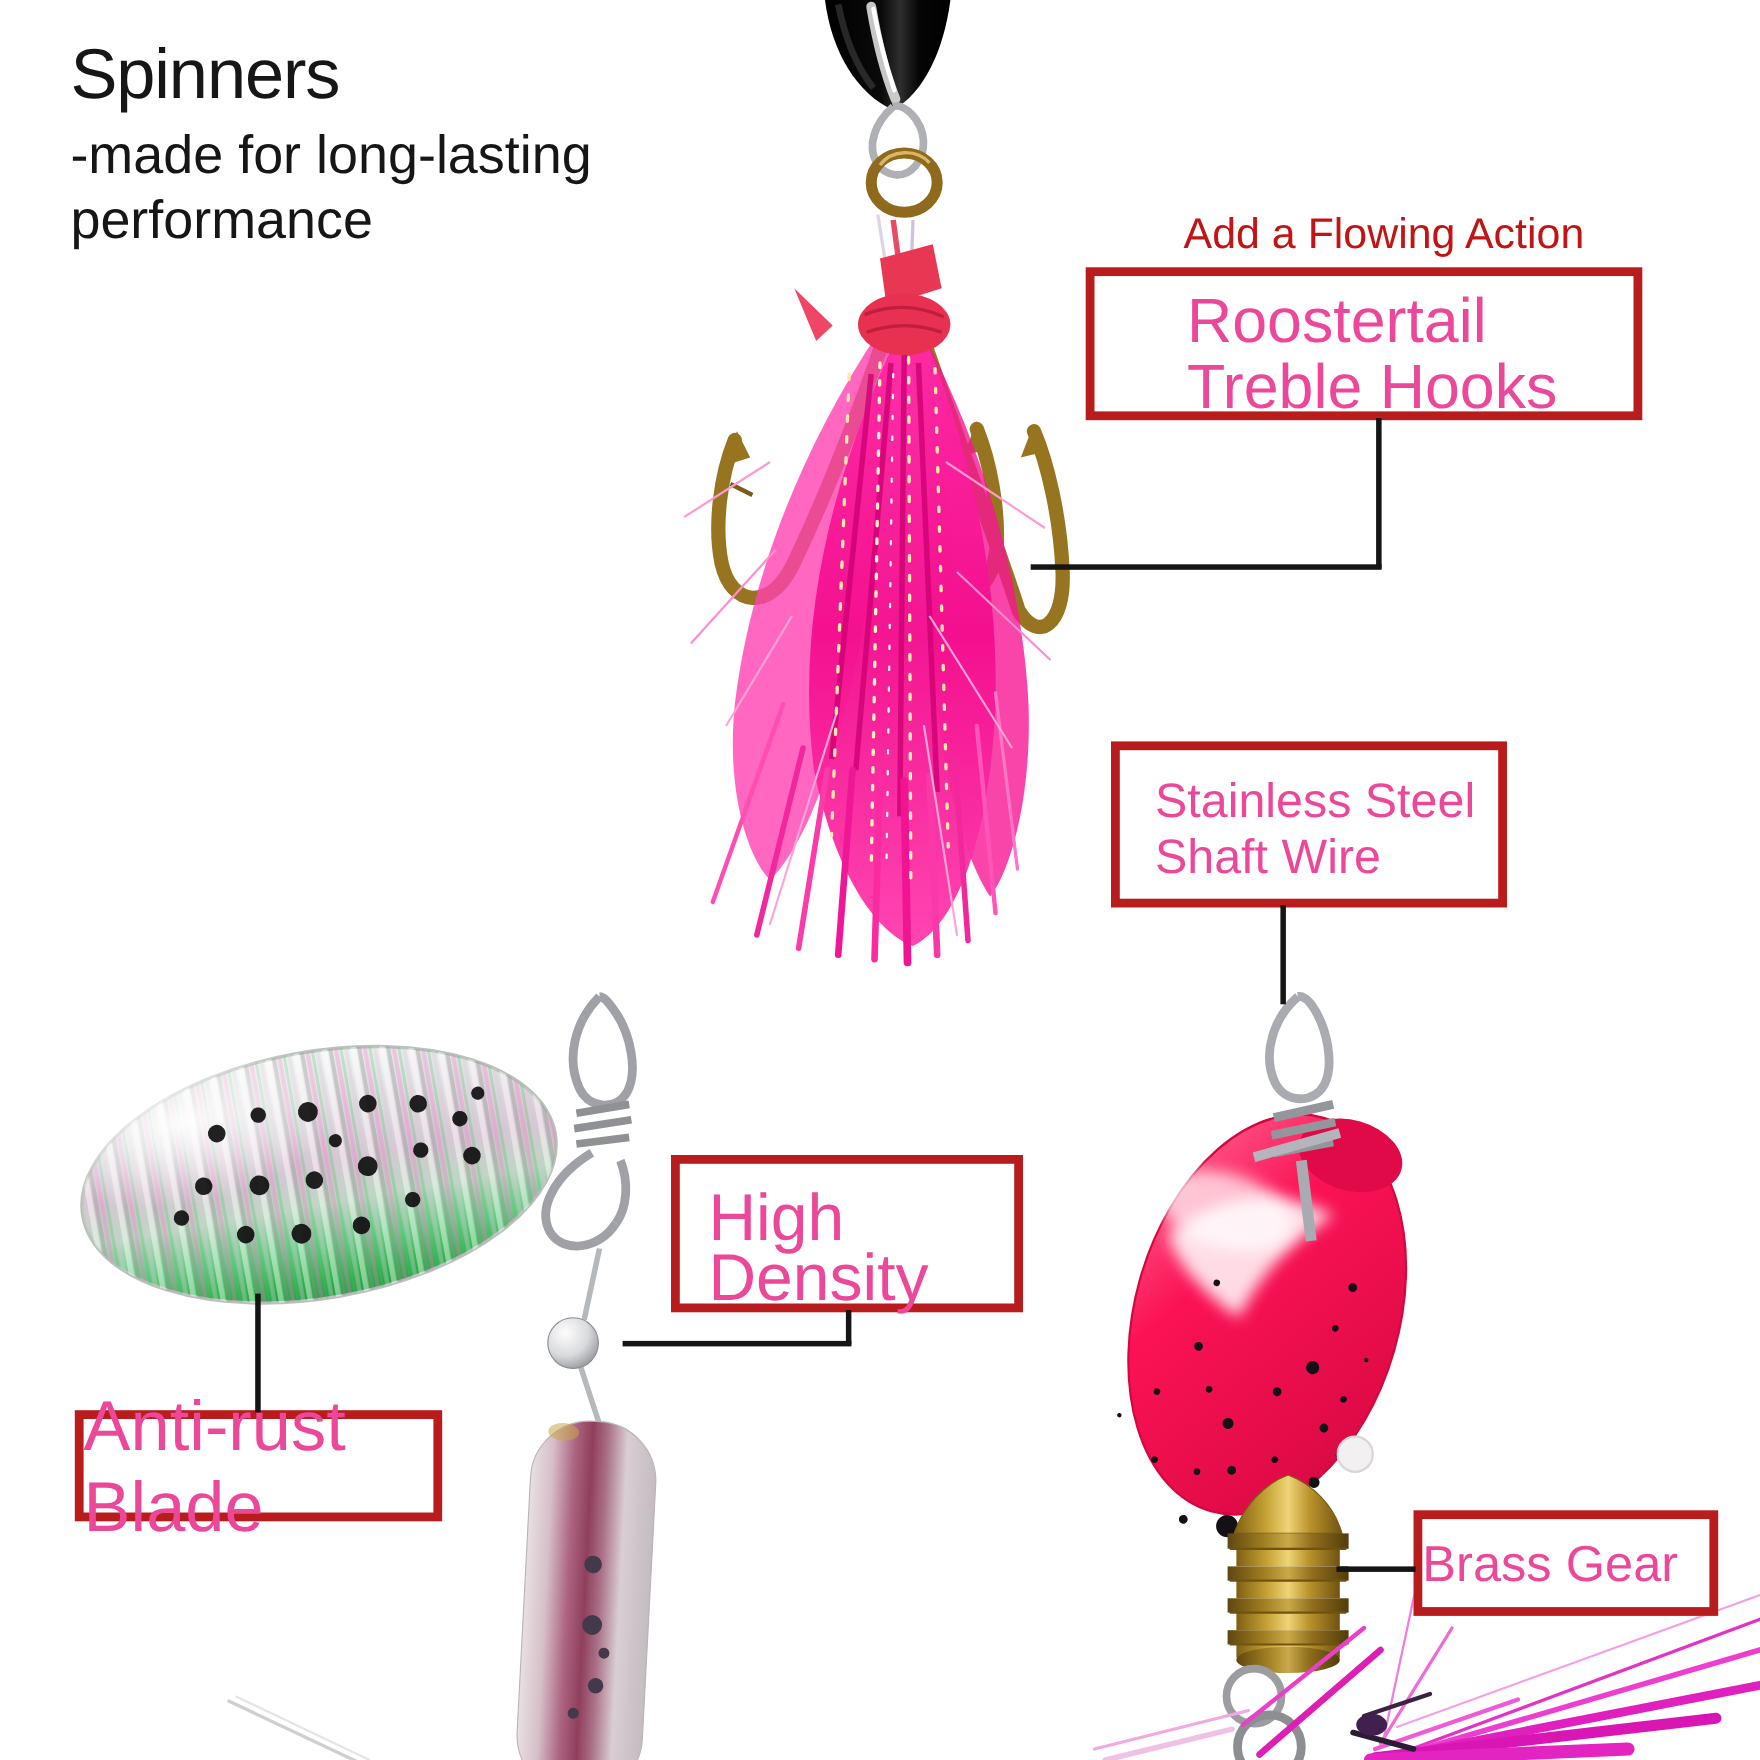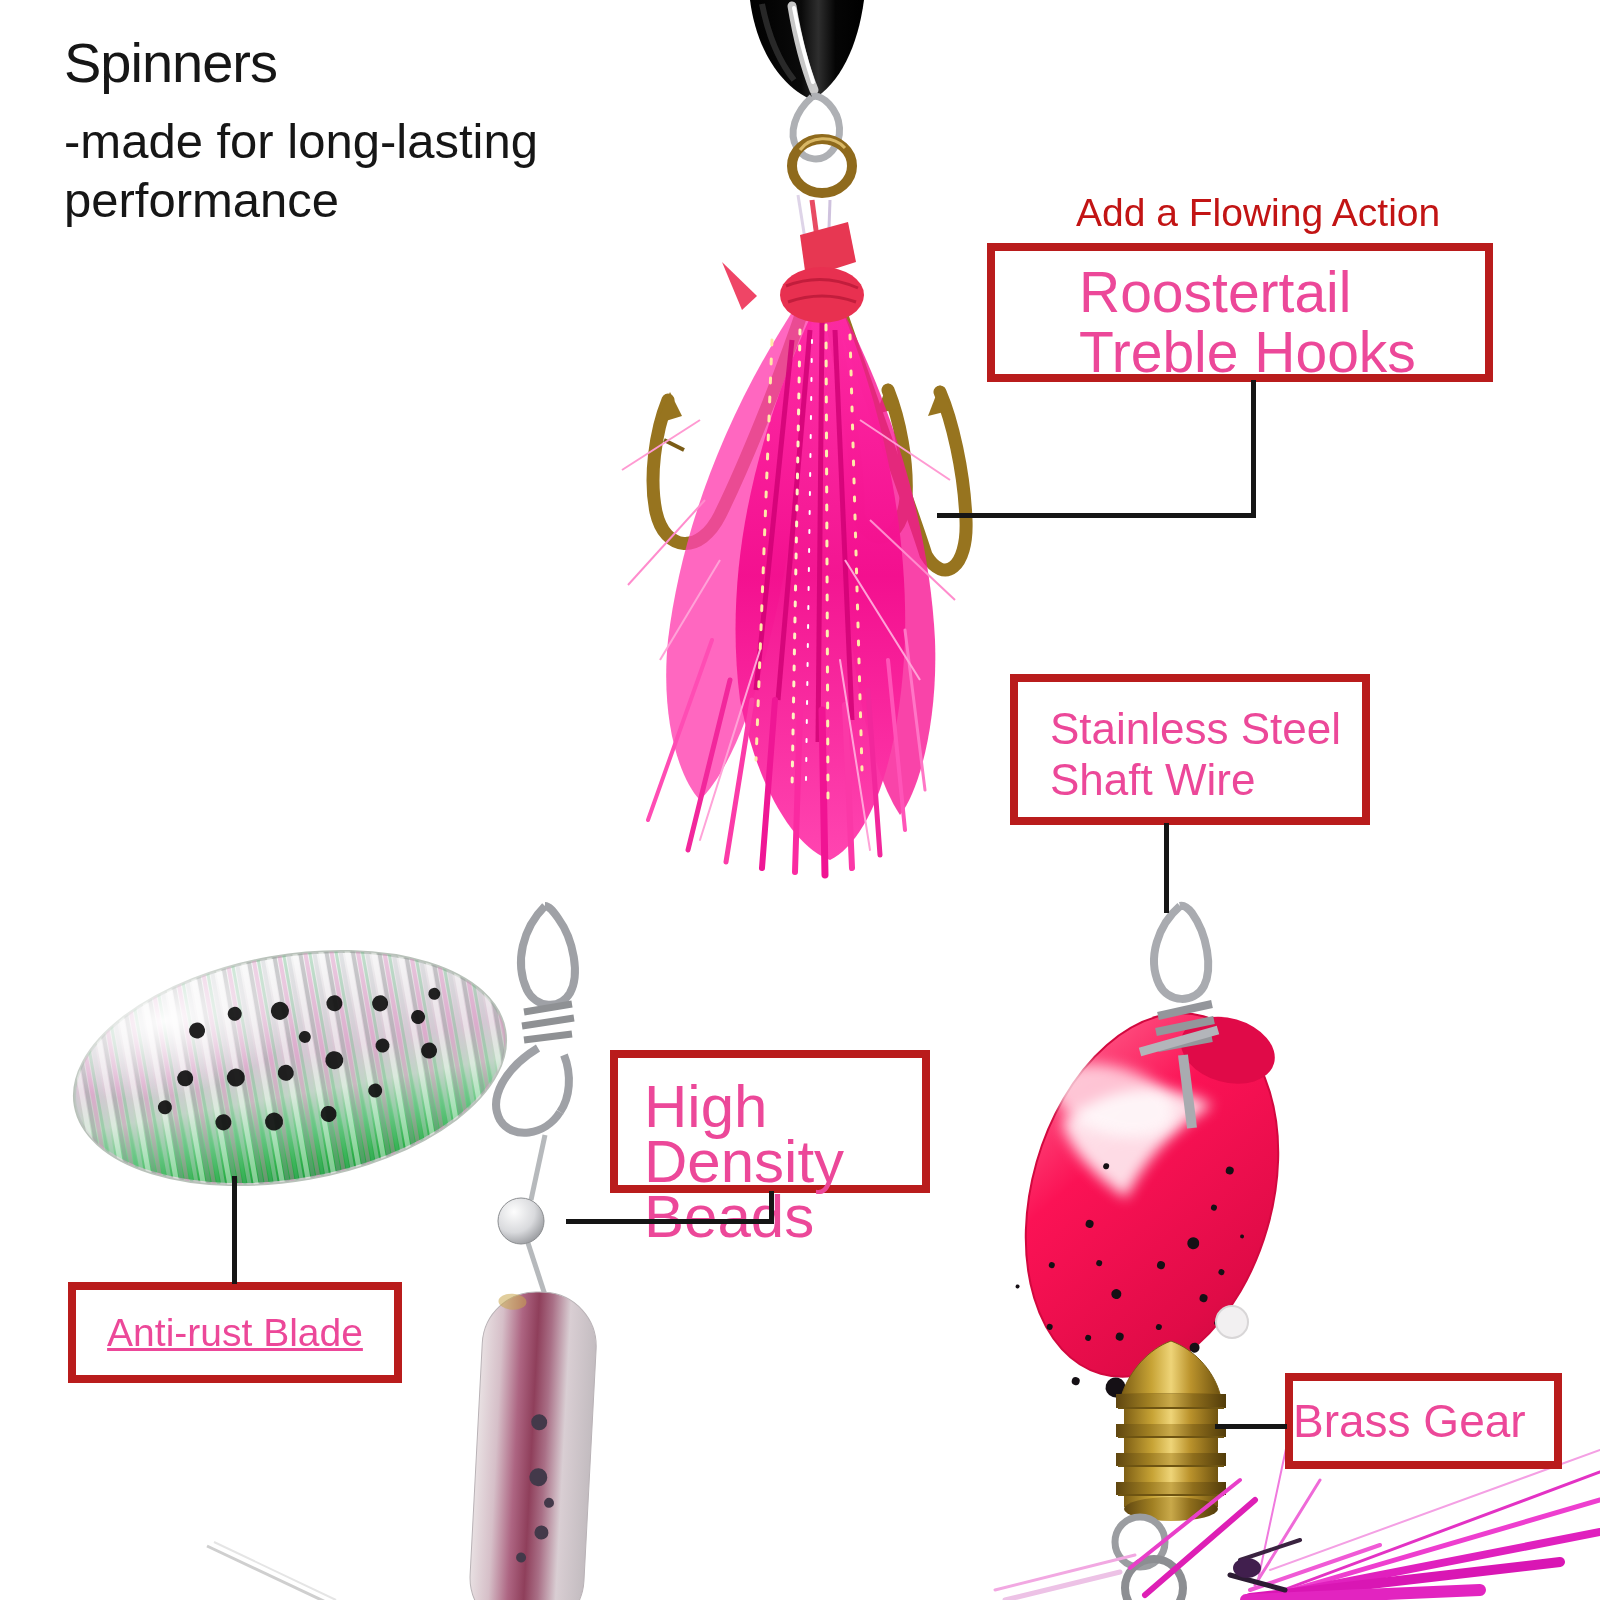--- a/index.html
+++ b/index.html
@@ -1,31 +1,31 @@
 <!DOCTYPE html>
 <html><head>
 <meta charset="utf-8">
 <style>
   html,body{margin:0;padding:0;background:#ffffff;}
   #stage{position:relative;width:1600px;height:1600px;background:#ffffff;overflow:hidden;
          font-family:"Liberation Sans",sans-serif;color:#111;}
   .abs{position:absolute;}
   #art{position:absolute;left:0;top:0;}
   
-  .headline{left:64px;top:34px;font-size:56px;line-height:1.05;letter-spacing:-1px;color:#161616;}
+  .headline{left:64px;top:34px;font-size:64px;line-height:1.05;letter-spacing:-1px;color:#161616;}
   .subtitle{left:64px;top:112px;width:478px;font-size:49px;line-height:1.21;color:#161616;}
   
   .red-note{left:1076px;top:191px;font-size:39px;color:#c21414;}
   
   .co-box{position:absolute;border:8px solid #b91c1c;background:#ffffff;box-sizing:border-box;color:#ec4899;}
   .box-roostertail{left:987px;top:243px;width:506px;height:139px;font-size:57px;line-height:60px;padding:11px 0 0 84px;}
   .box-roostertail .l2{}
   .box-shaft{left:1010px;top:674px;width:360px;height:151px;font-size:44px;line-height:51px;padding:21px 0 0 32px;}
   .box-beads{left:610px;top:1050px;width:320px;height:143px;font-size:60px;line-height:55px;padding:21px 0 0 26px;}
-  .box-antirust{left:68px;top:1282px;width:334px;height:101px;font-size:39px;display:flex;align-items:center;justify-content:center;text-decoration:underline;}
+  .box-antirust{left:68px;top:1282px;width:334px;height:101px;font-size:64px;display:flex;align-items:center;justify-content:center;}
   .box-brass{left:1285px;top:1373px;width:277px;height:96px;font-size:46px;display:flex;align-items:center;}
   .co-line{position:absolute;background:#151515;}
   .lbl-line{display:block;}
 </style>
 </head>
 <body>
 
 <div id="stage">
 
   <svg id="art" width="1600" height="1600" viewBox="0 0 1600 1600">
@@ -341,21 +341,20 @@
   <div class="co-line" style="left:937px;top:513px;width:319px;height:5px;"></div>
 
   <div class="co-box box-shaft">
     <span class="lbl-line">Stainless Steel</span>
     <span class="lbl-line">Shaft Wire</span>
   </div>
   <div class="co-line" style="left:1164px;top:823px;width:5px;height:90px;"></div>
 
   <div class="co-box box-beads">
     <span class="lbl-line">High Density</span>
-    <span class="lbl-line">Beads</span>
   </div>
   <div class="co-line" style="left:769px;top:1191px;width:5px;height:31px;"></div>
   <div class="co-line" style="left:566px;top:1219px;width:208px;height:5px;"></div>
 
   <div class="co-box box-antirust">
     <span>Anti-rust Blade</span>
   </div>
   <div class="co-line" style="left:232px;top:1176px;width:5px;height:108px;"></div>
 
   <div class="co-box box-brass">

